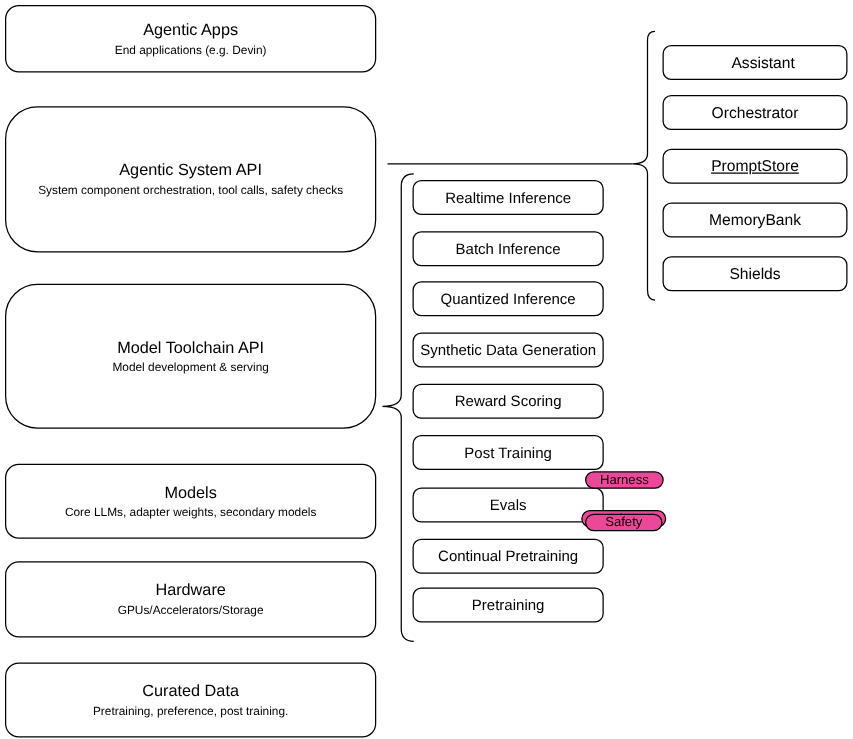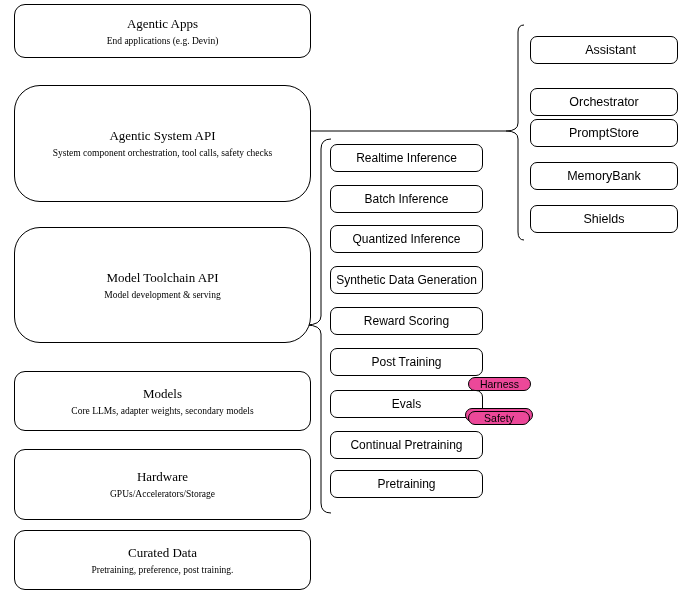--- a/index.html
+++ b/index.html
@@ -28,23 +28,22 @@
     box-sizing: border-box;
     border: 1px solid #000000;
     background: #ffffff;
     display: flex;
     flex-direction: column;
     align-items: center;
     justify-content: center;
     text-align: center;
   }
   .big {
-    left: 14px;
+    left: 4px;
     width: 297px;
-    font-family: Liberation Serif, serif;
   }
   .big .title {
     font-size: 13px;
     line-height: 17px;
     white-space: nowrap;
   }
   .big .subtitle {
     font-size: 9.5px;
     line-height: 14px;
     margin-top: 2px;
@@ -106,21 +105,21 @@
   <div class="node big" style="top:227px;height:116px;border-radius:26px;">
     <div class="title">Model Toolchain API</div>
     <div class="subtitle">Model development &amp; serving</div>
   </div>
 
   <div class="node big" style="top:371px;height:60px;border-radius:11px;">
     <div class="title">Models</div>
     <div class="subtitle">Core LLMs, adapter weights, secondary models</div>
   </div>
 
-  <div class="node big" style="top:449px;height:71px;border-radius:11px;">
+  <div class="node big" style="top:449px;height:61px;border-radius:11px;">
     <div class="title">Hardware</div>
     <div class="subtitle">GPUs/Accelerators/Storage</div>
   </div>
 
   <div class="node big" style="top:530px;height:60px;border-radius:11px;">
     <div class="title">Curated Data</div>
     <div class="subtitle">Pretraining, preference, post training.</div>
   </div>
 
   <div class="node mid" style="top:144px;">Realtime Inference</div>
@@ -131,18 +130,18 @@
   <div class="node mid" style="top:348px;">Post Training</div>
   <div class="node mid" style="top:390px;">Evals</div>
   <div class="node mid" style="top:431px;">Continual Pretraining</div>
   <div class="node mid" style="top:470px;">Pretraining</div>
 
   <div class="pill" style="left:468px;top:377px;width:63px;">Harness</div>
   <div class="pill" style="left:465px;top:394px;width:68px;margin-top:14px;">EvalData</div>
   <div class="pill" style="left:468px;top:411px;width:62px;">Safety</div>
 
   <div class="node right" style="top:36px;padding-left:13px;">Assistant</div>
-  <div class="node right" style="top:76px;margin-top:12px;">Orchestrator</div>
-  <div class="node right" style="top:119px;">PromptStore</div>
+  <div class="node right" style="top:76px;">Orchestrator</div>
+  <div class="node right" style="top:119px;text-decoration:underline;">PromptStore</div>
   <div class="node right" style="top:162px;">MemoryBank</div>
   <div class="node right" style="top:205px;">Shields</div>
 
 </div>
 
 </body></html>

